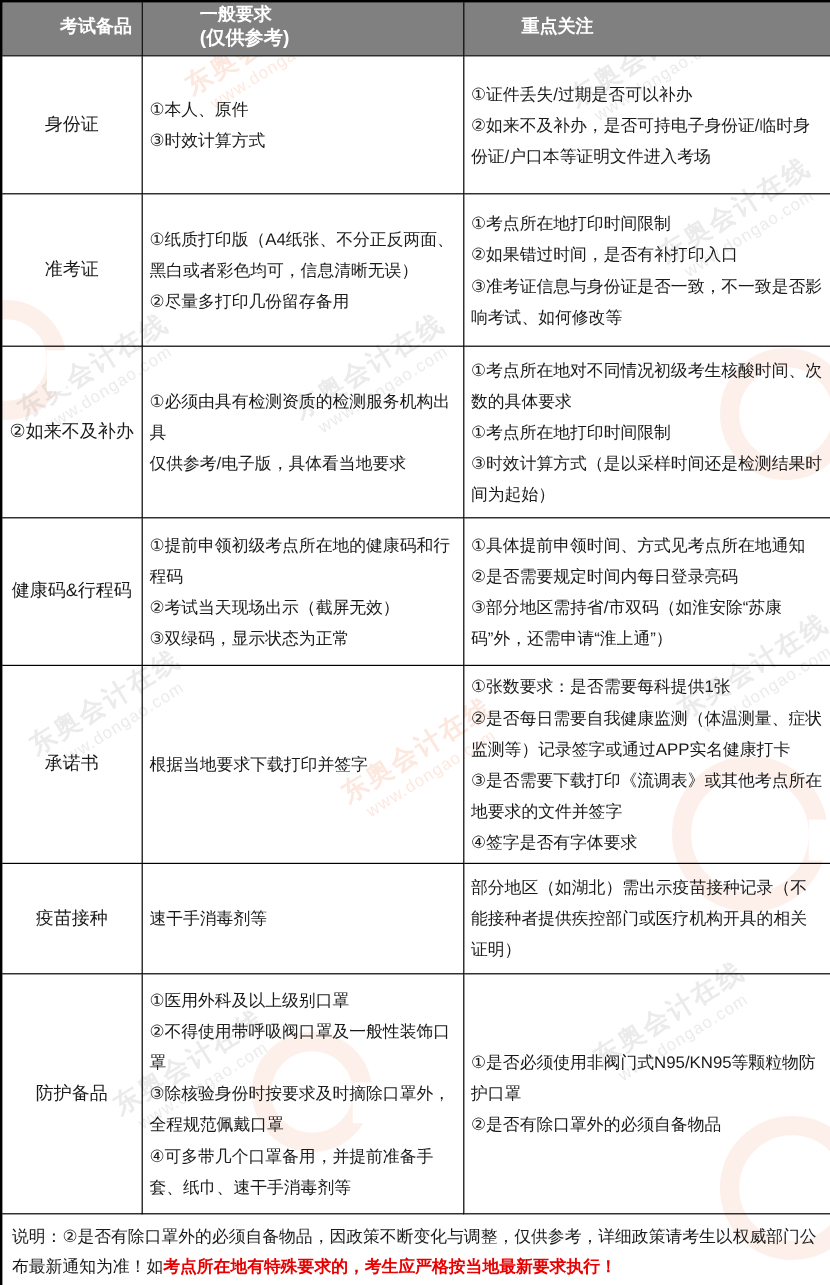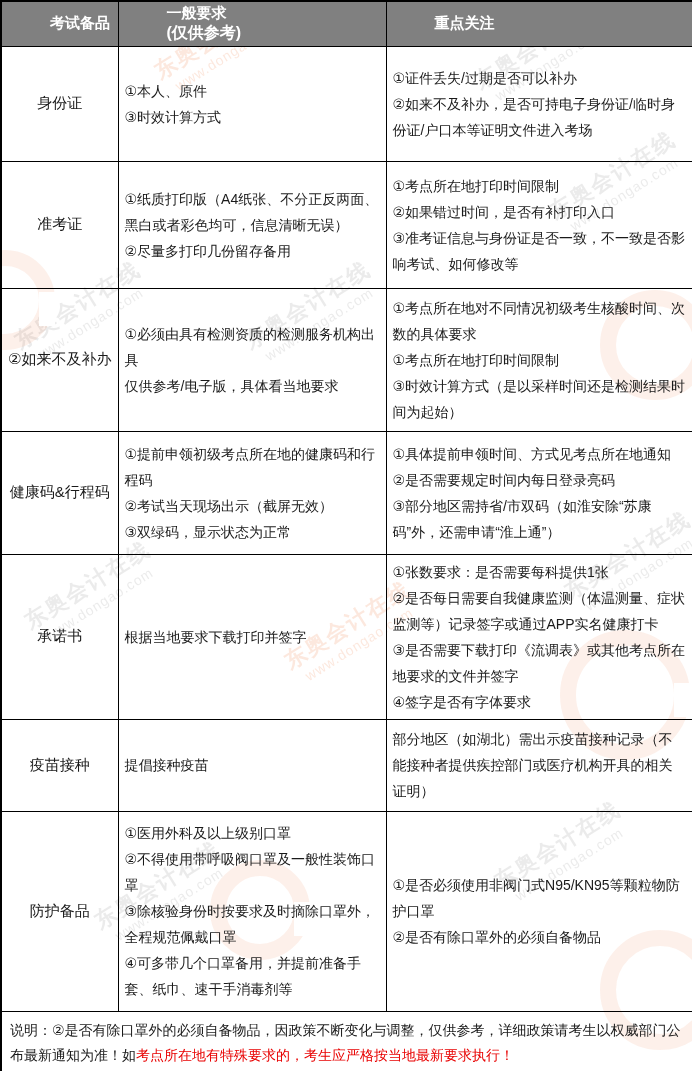--- a/index.html
+++ b/index.html
@@ -84,21 +84,21 @@
   }
 
   td.note-cell {
     padding: 6px 8px;
     font-size: 14px;
     line-height: 25px;
     height: 61px;
     vertical-align: middle;
     background: transparent;
   }
-  .note-red { color: #e80000; font-weight: normal; margin-top: 25px; }
+  .note-red { color: #e80000; font-weight: bold; margin-top: 25px; }
 </style>
 </head>
 <body>
 
 <div class="page">
 
   <div class="wm-layer">
     <div class="wm orange" style="left:150px; top:20px;">
       <span class="brand">东奥会计在线</span>
       <span class="url">www.dongao.com</span>
@@ -224,21 +224,21 @@
             <p>①张数要求：是否需要每科提供1张</p>
             <p>②是否每日需要自我健康监测（体温测量、症状监测等）记录签字或通过APP实名健康打卡</p>
             <p>③是否需要下载打印《流调表》或其他考点所在地要求的文件并签字</p>
             <p>④签字是否有字体要求</p>
           </td>
     </tr>
 
     <tr style="height:92px">
       <td class="item-cell">疫苗接种</td>
       <td class="content-cell">
-            <p>提倡接种疫苗</p>
+            <p>速干手消毒剂等</p>
           </td>
       <td class="content-cell">
             <p>部分地区（如湖北）需出示疫苗接种记录（不能接种者提供疾控部门或医疗机构开具的相关证明）</p>
           </td>
     </tr>
 
     <tr style="height:200px">
       <td class="item-cell">防护备品</td>
       <td class="content-cell">
             <p>①医用外科及以上级别口罩</p>

